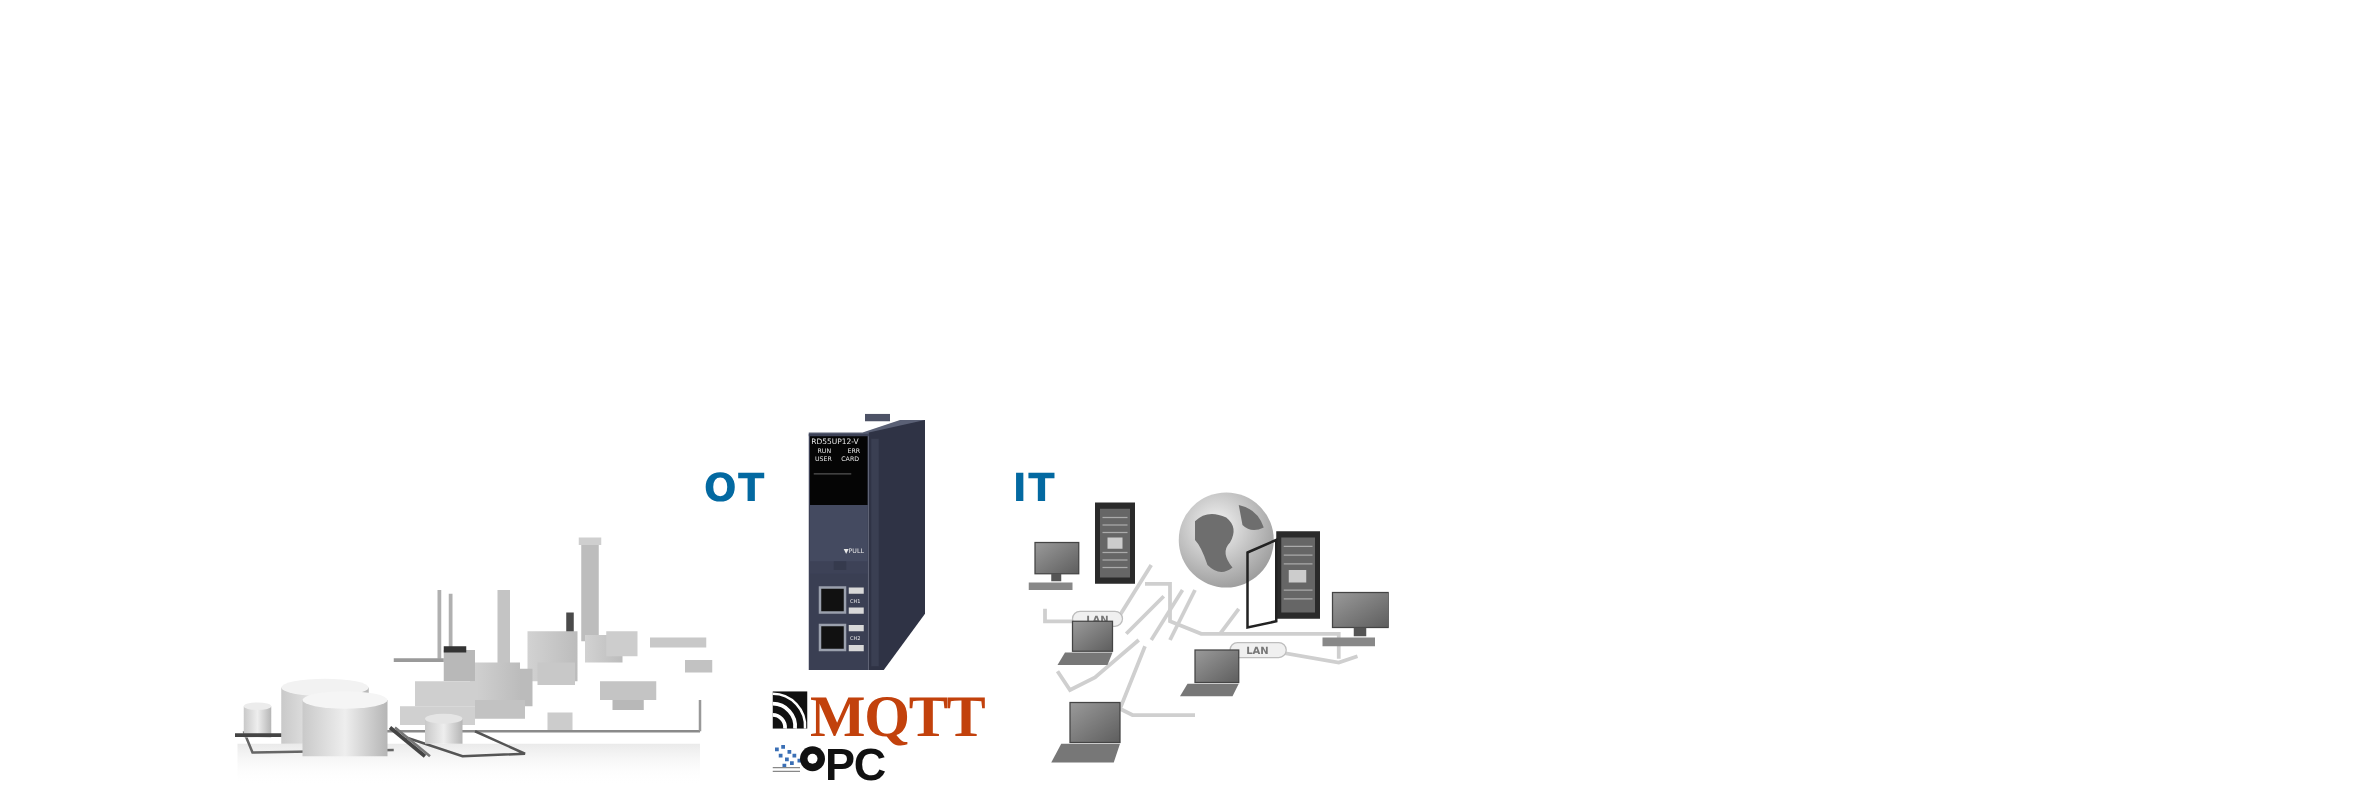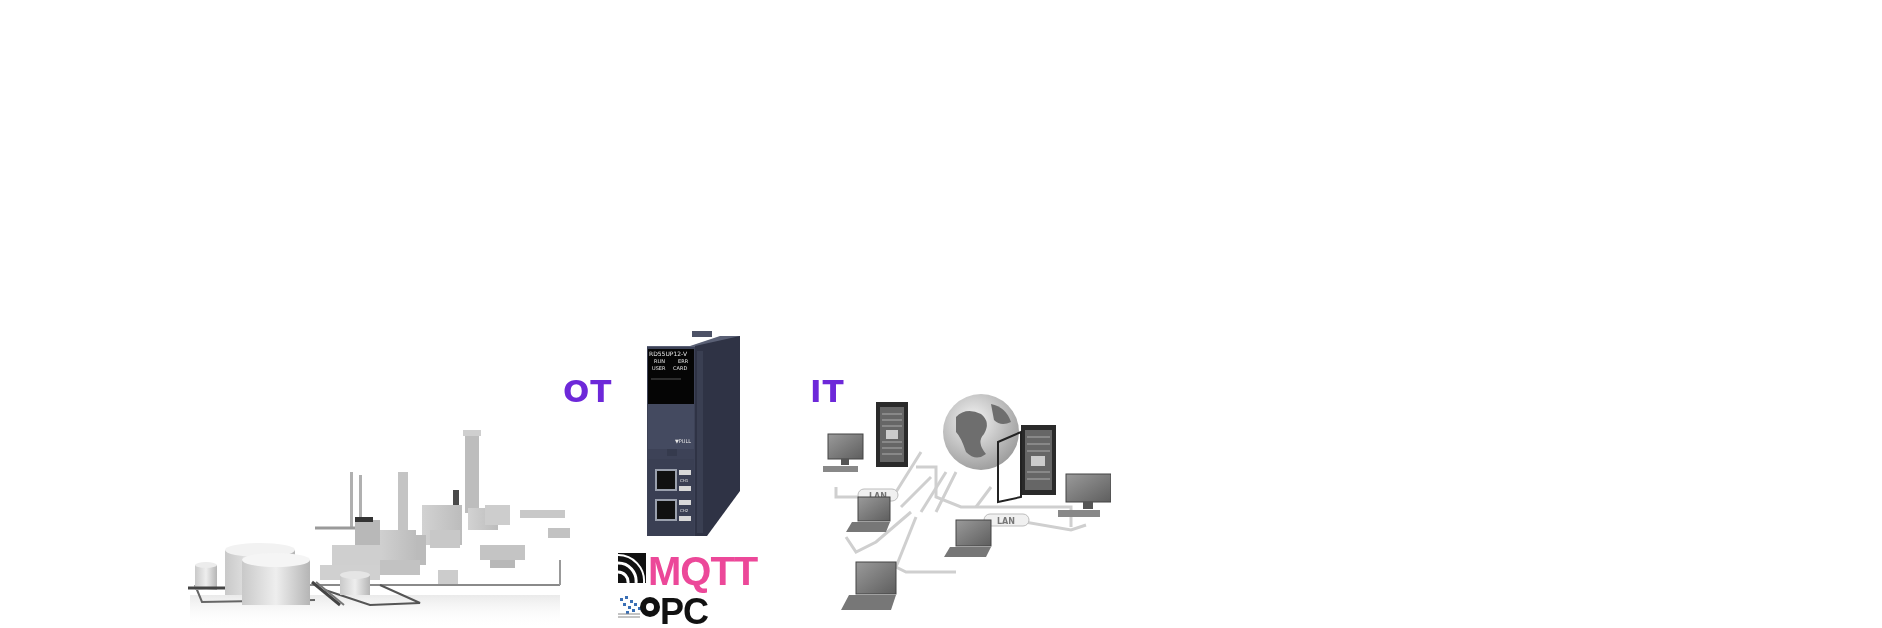--- a/index.html
+++ b/index.html
@@ -1,20 +1,20 @@
 <!DOCTYPE html>
 <html><head>
 <meta charset="utf-8">
 <style>
   html, body { margin:0; padding:0; background:#ffffff; }
   body { width:1882px; height:628px; position:relative; overflow:hidden; font-family:"DejaVu Sans", sans-serif; }
   .abs { position:absolute; }
-  .label-big { font-family:"DejaVu Sans", sans-serif; font-weight:bold; font-size:31px; color:#6d28d9; letter-spacing:1px; line-height:1; }
+  .label-big { font-family:"DejaVu Sans", sans-serif; font-weight:bold; font-size:31px; color:#0369a1; letter-spacing:1px; line-height:1; }
   .module-text { font-family:"DejaVu Sans", sans-serif; color:#e8e8e8; line-height:1; white-space:nowrap; }
-  .logo-mqtt { font-family:Liberation Sans, sans-serif; font-weight:bold; font-size:40px; color:#ec4899; line-height:1; letter-spacing:-1px; }
+  .logo-mqtt { font-family:Liberation Serif, serif; font-weight:bold; font-size:47px; color:#c2410c; line-height:1; letter-spacing:-1px; }
   .logo-opc { font-family:"Liberation Sans", sans-serif; font-weight:bold; font-size:36px; color:#111; line-height:1; letter-spacing:-1px; }
 </style>
 </head>
 <body>
 
 <div class="abs" style="left:180px; top:420px; width:390px; height:208px;">
   <svg width="390" height="208" viewBox="0 0 390 208">
     <defs>
       <linearGradient id="tank" x1="0" x2="1">
           <stop offset="0" stop-color="#c9c9c9"></stop>

